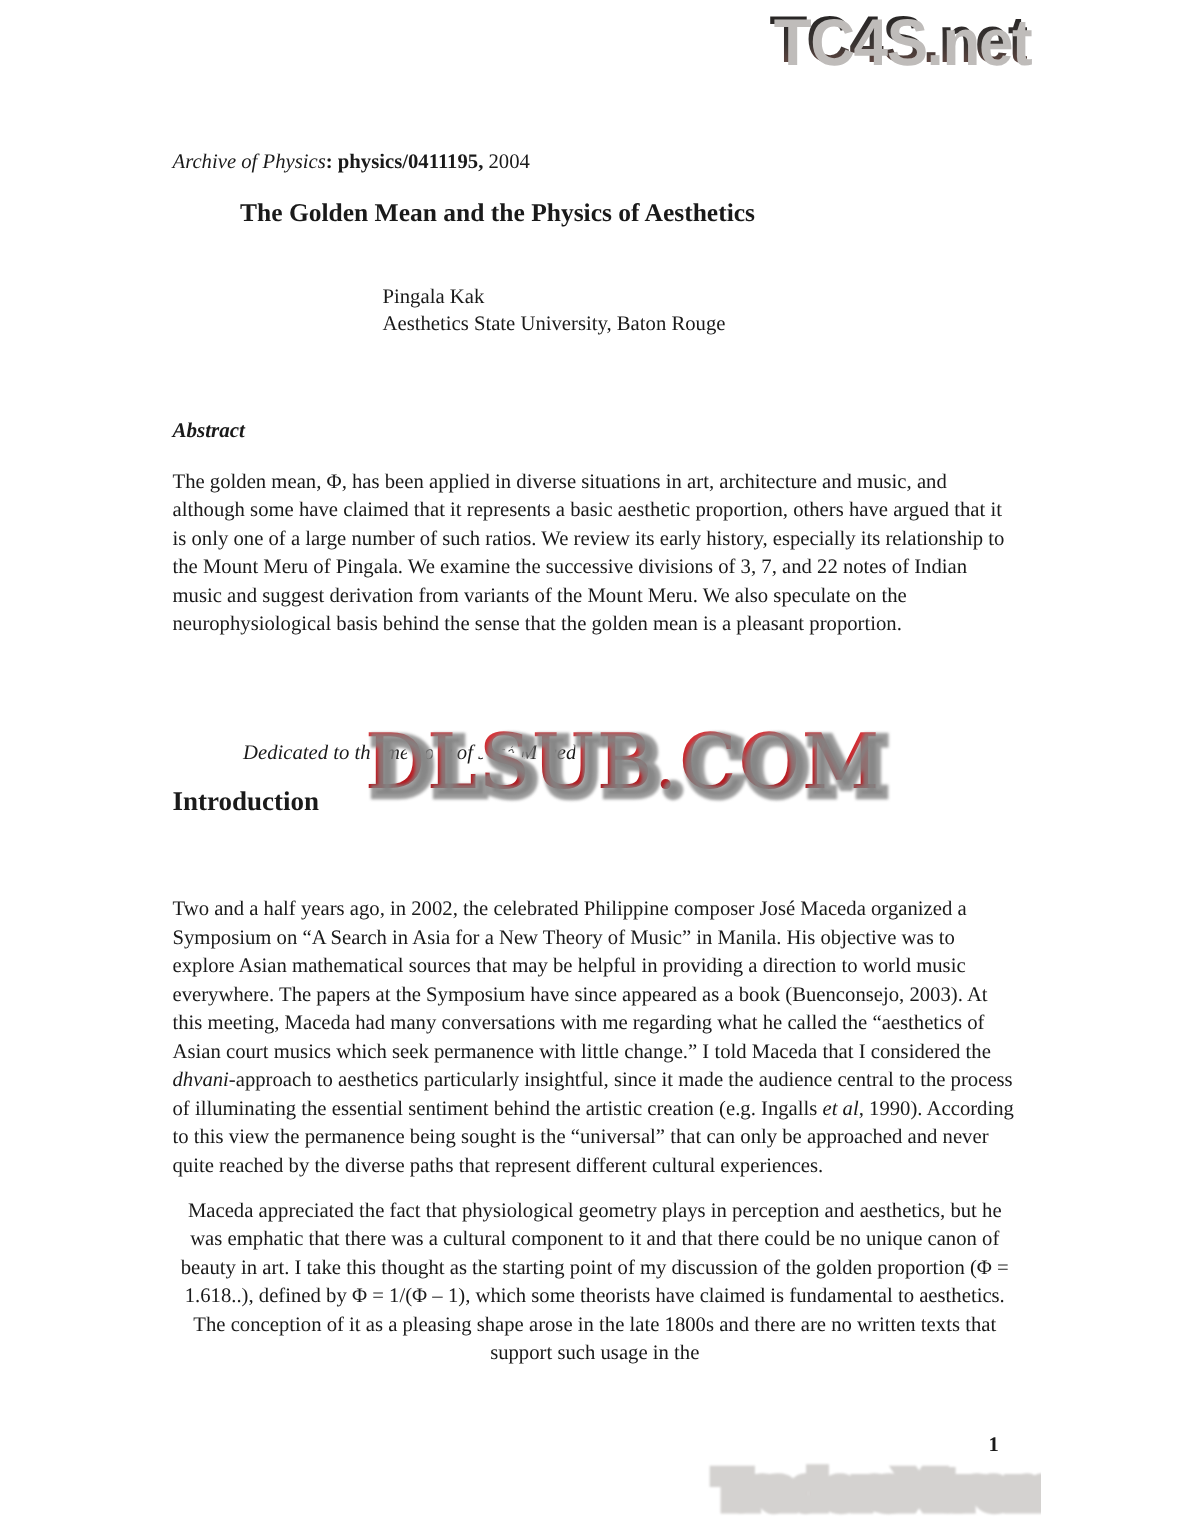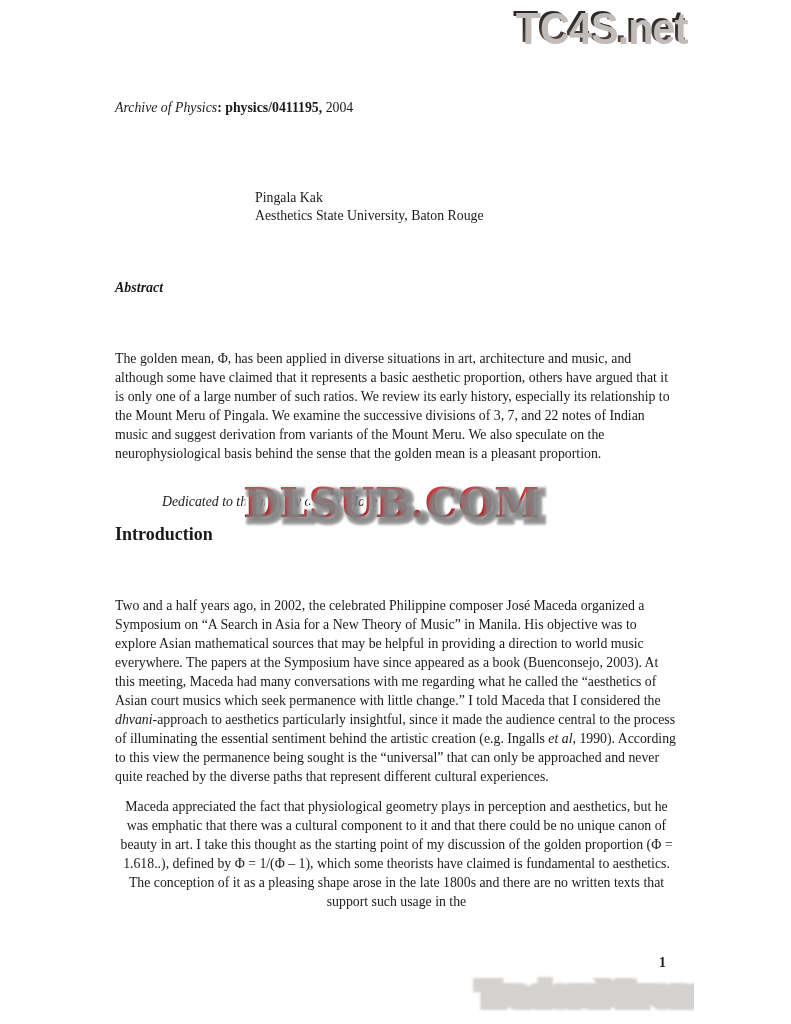--- a/index.html
+++ b/index.html
@@ -15,21 +15,21 @@
   }
 
   
   .doc { position: absolute; left: 115px; width: 563px; font-size: 13.8px; line-height: 19px; }
   .arxiv      { top: 98px; }
   .arxiv .it  { font-style: italic; }
   .arxiv .bd  { font-weight: bold; }
   .paper-title{ top: 132px; left: 160px; width: 520px; font-size: 17px; font-weight: bold; }
   .authors    { top: 189px; left: 255px; width: 420px; line-height: 18px; }
   .abstract-h { top: 278px; font-weight: bold; font-size: 14px; font-style: italic; }
-  .abstract-p { top: 311px; margin-top: 38px; }
+  .abstract-p { top: 311px; }
   .dedication { top: 492px; left: 162px; width: 516px; font-style: italic; }
   .intro-h    { top: 525px; font-weight: bold; font-size: 18px; }
   .para-1     { top: 596px; }
   .para-2     { top: 797px; text-align: center; }
   .page-num   { top: 953px; left: 659px; width: 30px; font-weight: bold; font-size: 13.8px; }
 
   
   .stack { display: grid; }
   .stack > span { grid-area: 1 / 1; white-space: nowrap; }
 
@@ -44,21 +44,21 @@
   .wm-tc4s .fill {
     background: linear-gradient(180deg, #1f1e1e 0%, #3a3533 55%, #7a5149 100%);
     -webkit-background-clip: text; background-clip: text;
     color: transparent; -webkit-text-fill-color: transparent;
   }
 
   
   .wm-dlsub {
     position: absolute; top: 479px; left: 243px; z-index: 5;
     font-family: "DejaVu Serif", serif;
-    font-weight: bold; font-size: 41px; letter-spacing: 0.5px;
+    font-weight: normal; font-size: 51px; letter-spacing: 0.5px;
   }
   .wm-dlsub .shadow { color: rgba(130,130,130,0.8); -webkit-text-stroke: 7px rgba(130,130,130,0.8); transform: translate(5px,4px); filter: blur(1.2px); }
   .wm-dlsub .outline { color: #ffffff; -webkit-text-stroke: 7px #ffffff; }
   .wm-dlsub .fill {
     background: linear-gradient(180deg, #e04046 0%, #cc2228 45%, #9e1118 100%);
     -webkit-background-clip: text; background-clip: text;
     color: transparent; -webkit-text-fill-color: transparent;
   }
 
   
@@ -82,20 +82,21 @@
 
   <div class="wm-tc4s stack">
     <span class="ghost">TC4S.net</span>
     <span class="fill">TC4S.net</span>
   </div>
 
   <div class="doc arxiv">
     <span class="it">Archive of Physics</span><span class="bd">: </span><span class="bd">physics/0411195,</span><span> 2004</span>
   </div>
 
+  <div class="doc paper-title">The Golden Mean and the Physics of Aesthetics</div>
 
   <div class="doc authors">
     <div>Pingala Kak</div>
     <div>Aesthetics State University, Baton Rouge</div>
   </div>
 
   <div class="doc abstract-h">Abstract</div>
   <div class="doc abstract-p">The golden mean, Φ, has been applied in diverse situations in art, architecture and music, and although some have claimed that it represents a basic aesthetic proportion, others have argued that it is only one of a large number of such ratios. We review its early history, especially its relationship to the Mount Meru of Pingala. We examine the successive divisions of 3, 7, and 22 notes of Indian music and suggest derivation from variants of the Mount Meru. We also speculate on the neurophysiological basis behind the sense that the golden mean is a pleasant proportion.</div>
 
   <div class="doc dedication">Dedicated to the memory of José Maceda</div>

